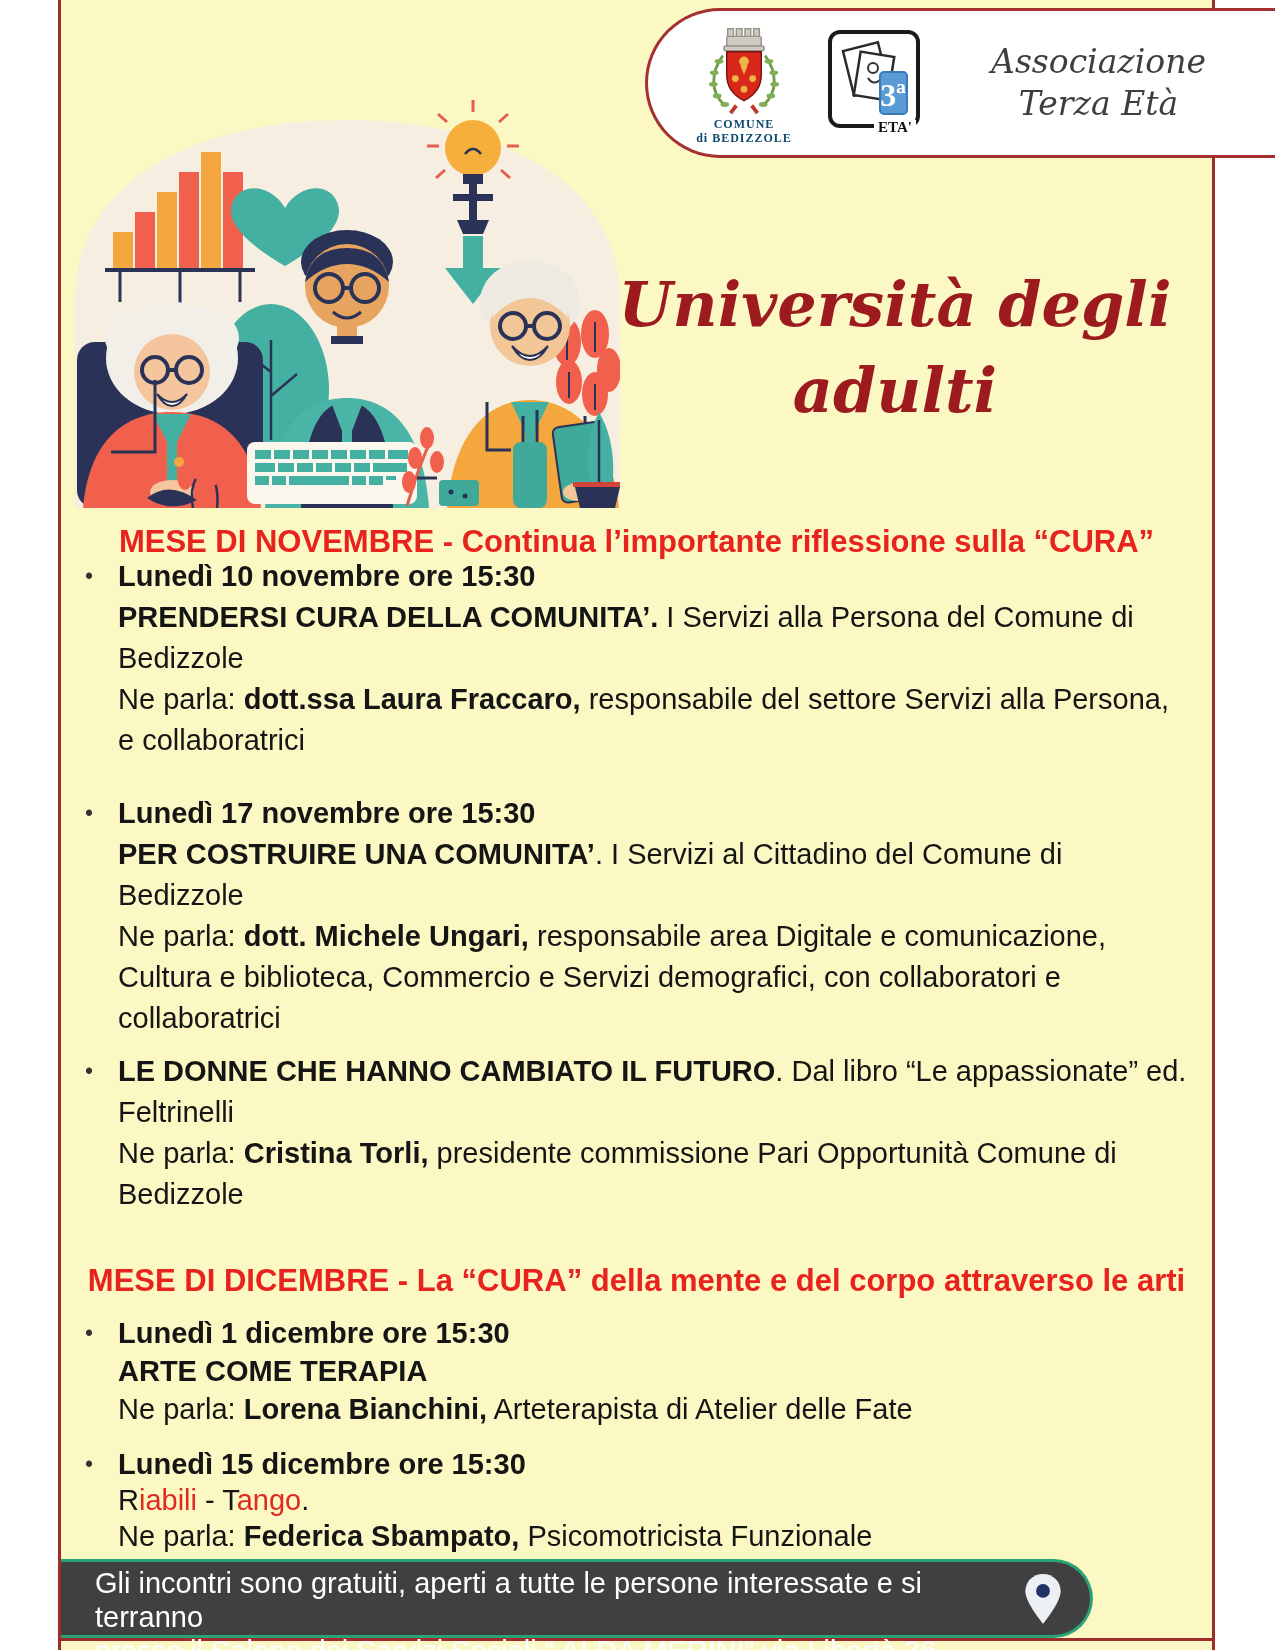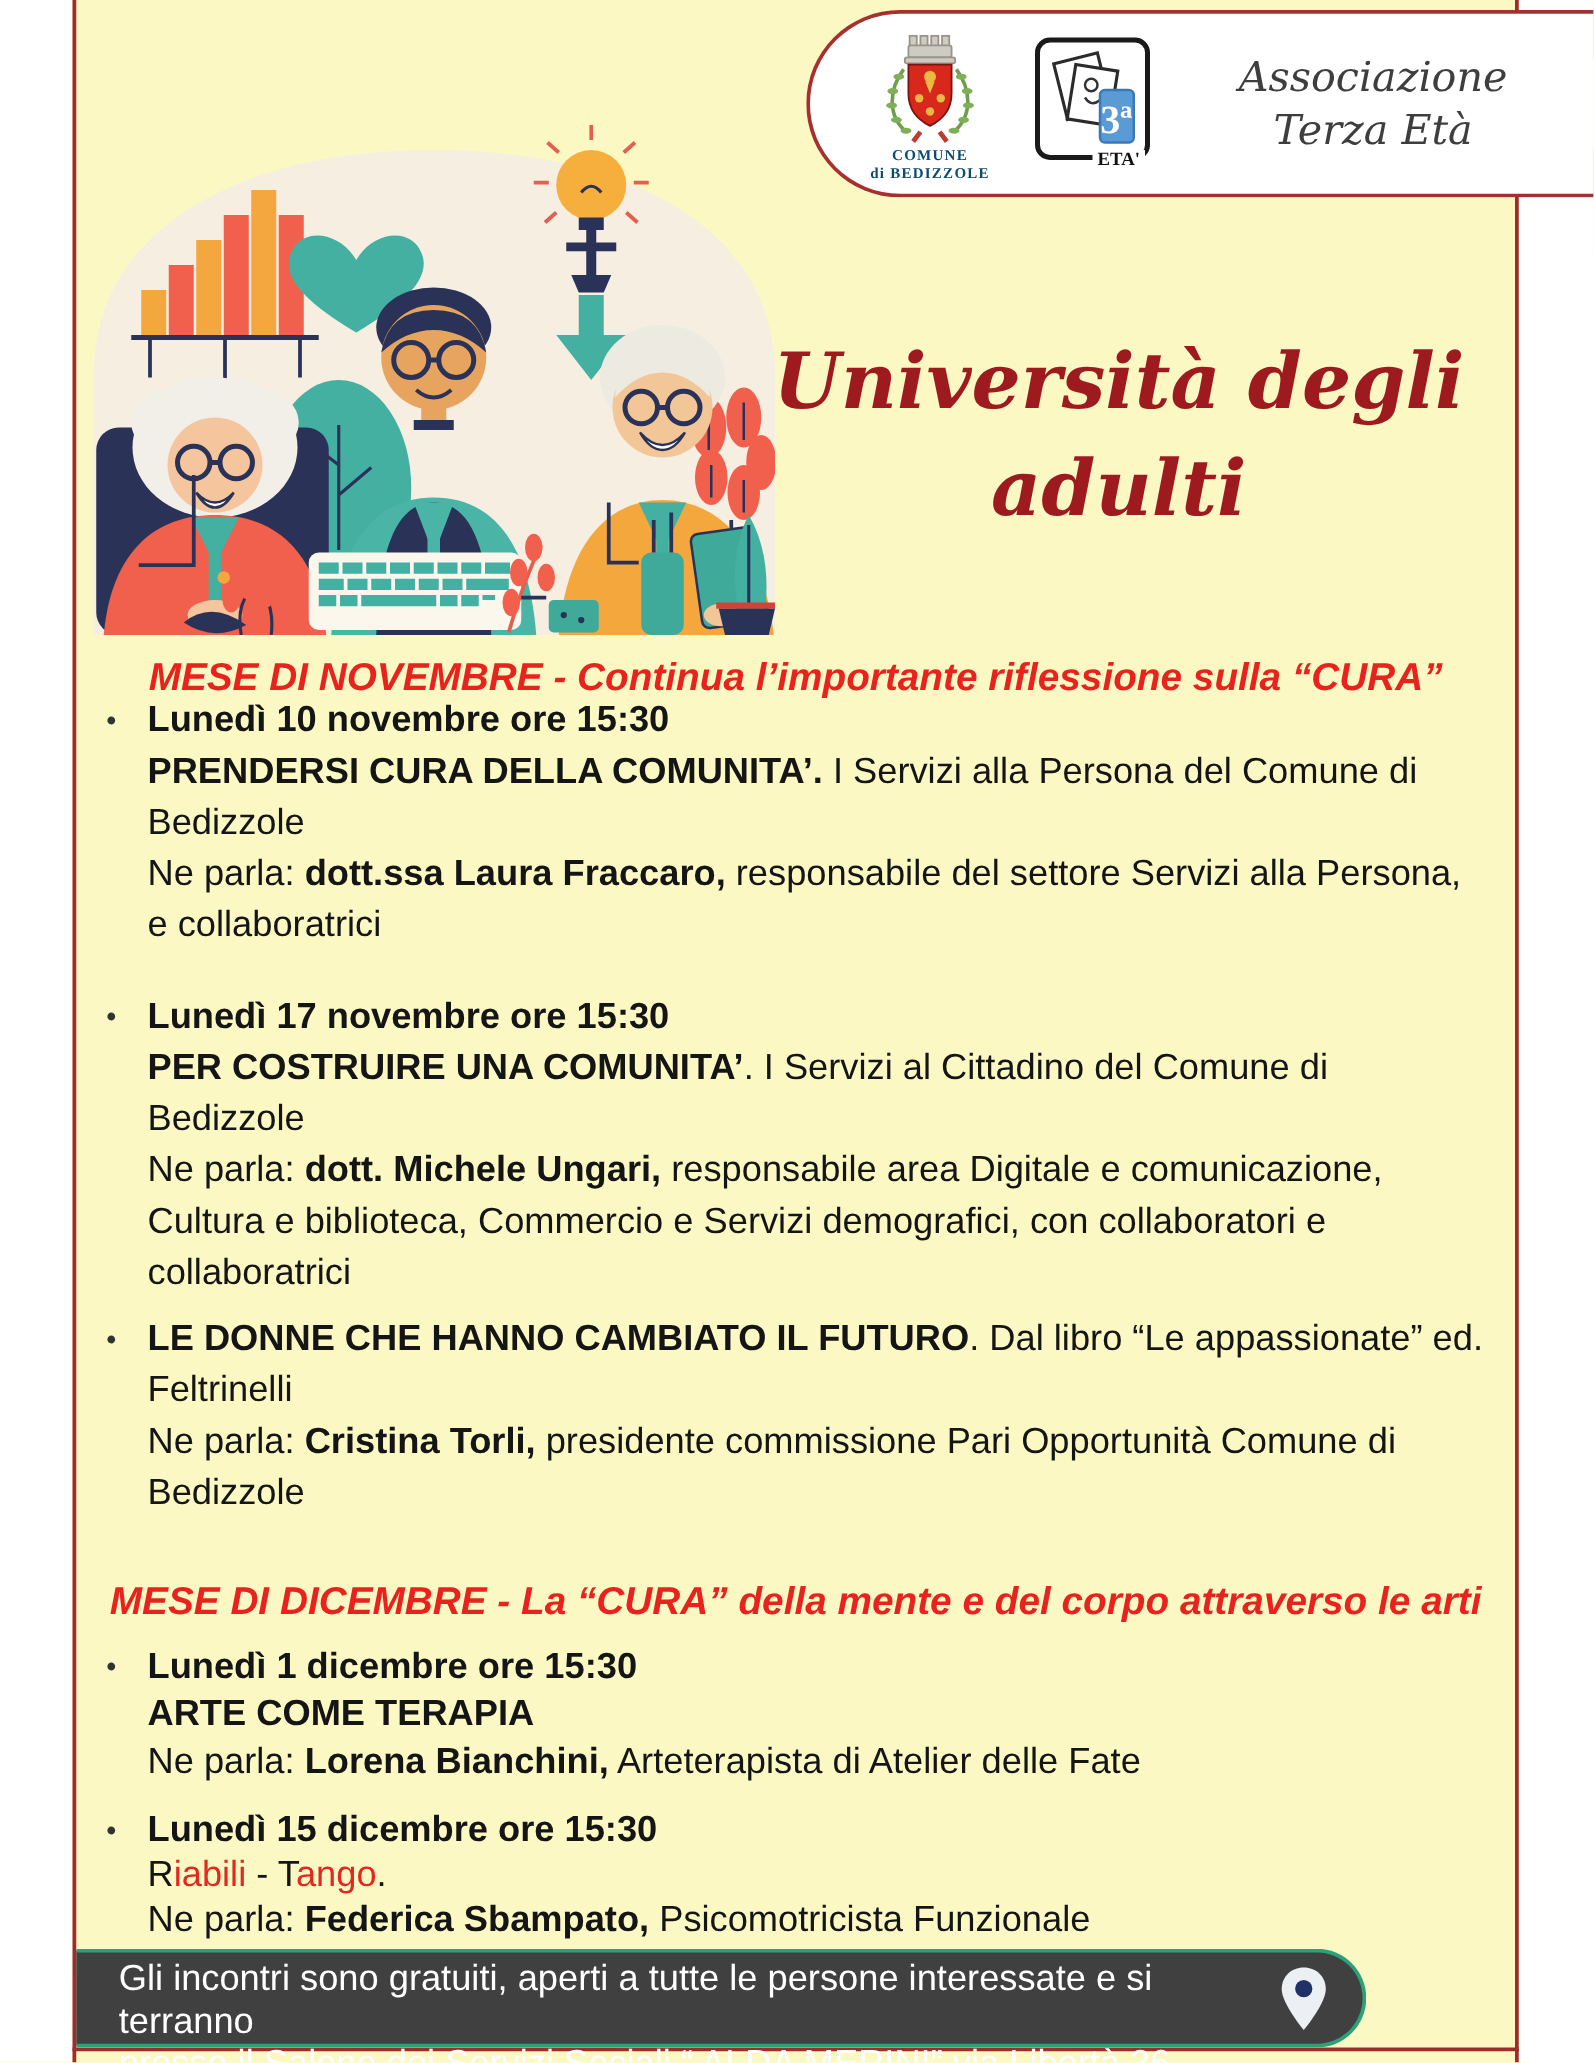--- a/index.html
+++ b/index.html
@@ -41,21 +41,21 @@
   
   .main-title{
     position:absolute;left:600px;top:262px;width:590px;text-align:center;
     font-family:"DejaVu Serif",serif;font-style:italic;font-weight:bold;
     font-size:62px;line-height:86px;color:#9D1B1F;z-index:2;
   }
 
   
   .section-heading{
     position:absolute;left:0;width:1157px;text-align:center;
-    font-style:italic;font-weight:bold;font-size:31px;color:#E8231E;line-height:38px;
+    font-weight:bold;font-size:31px;color:#E8231E;line-height:38px;
   }
   .sh-0{top:523px;}
   .sh-1{top:1262px;}
 
   
   .event{
     position:absolute;left:27px;width:1102px;display:flex;
     font-size:29px;color:#151515;line-height:41px;
   }
   .bullet{width:21px;font-size:23px;color:#333;flex:none;}

